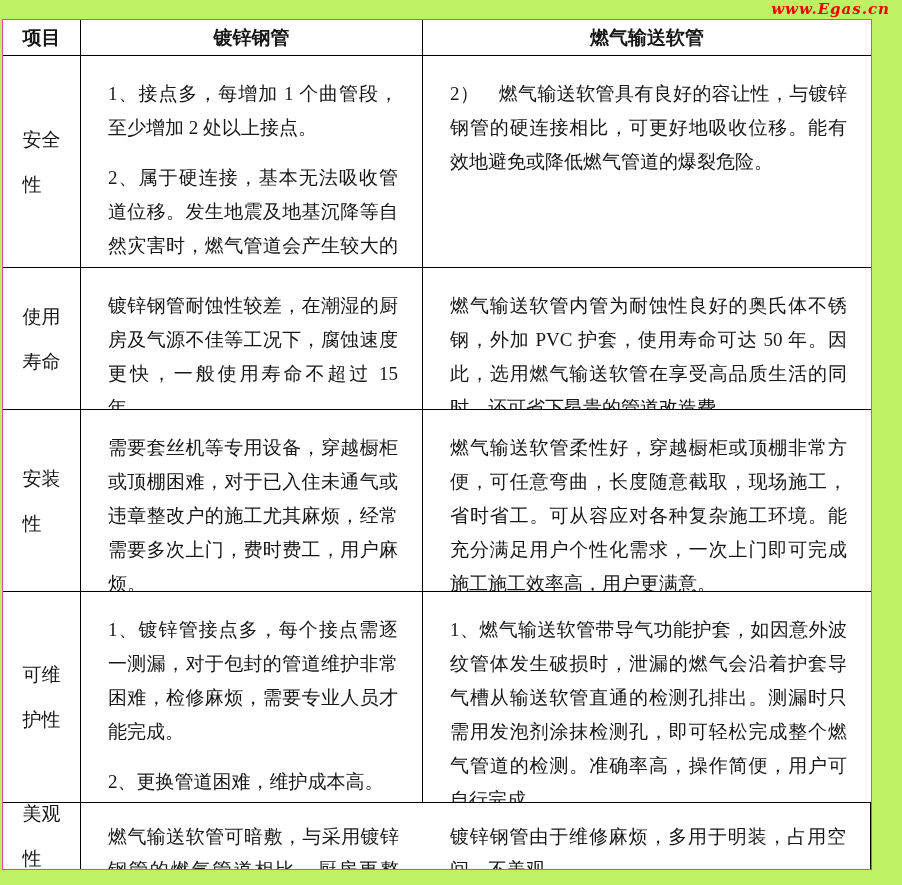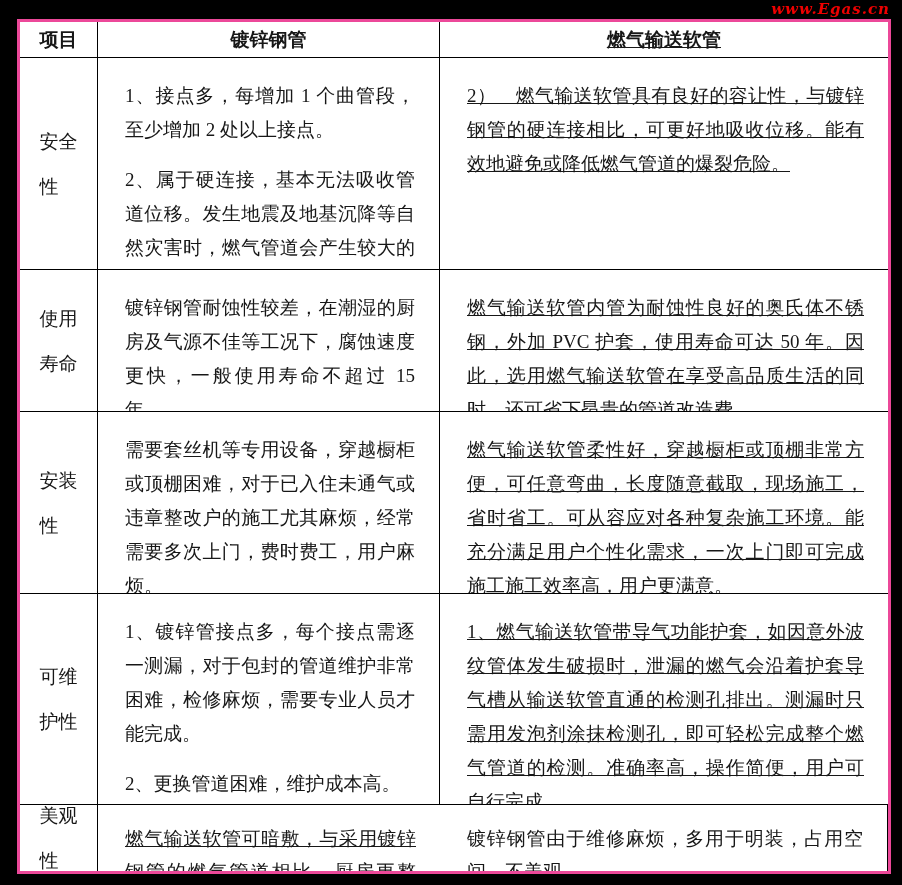--- a/index.html
+++ b/index.html
@@ -1,52 +1,52 @@
 <!DOCTYPE html>
 <html><head>
 <meta charset="utf-8">
 <style>
   html,body { margin:0; padding:0; background:#ffffff; }
   .page {
     position: relative;
     width: 902px;
     height: 885px;
-    background: #000000;
+    background: #bef264;
     font-family: "Liberation Serif", "DejaVu Serif", serif;
     color: #171717;
     overflow: hidden;
   }
   .watermark {
     position: absolute;
     top: 0px;
     right: 12px;
     color: #ee0000;
     font-family: "DejaVu Serif", serif;
     font-style: italic;
     font-weight: bold;
     font-size: 15px;
     letter-spacing: 1px;
   }
   .gas-table {
     position: absolute;
-    left: 17px;
+    left: 2px;
     top: 19px;
     display: grid;
     grid-template-columns: 78px 342px 448px;
     grid-template-rows: 36px 212px 142px 182px 211px 66px;
-    border: 3px solid #ec4899;
+    border: 1px solid #ec4899;
     background: #fff;
   }
   .cell {
     box-sizing: border-box;
     border-right: 1px solid #000;
     border-bottom: 1px solid #000;
     overflow: hidden;
   }
-  .last-col { border-right: none; text-decoration: underline; }
+  .last-col { border-right: none; }
   .last-row { border-bottom: none; }
   .head {
     display: flex;
     align-items: center;
     justify-content: center;
     font-weight: bold;
     font-size: 19px;
   }
   .item {
     display: flex;

